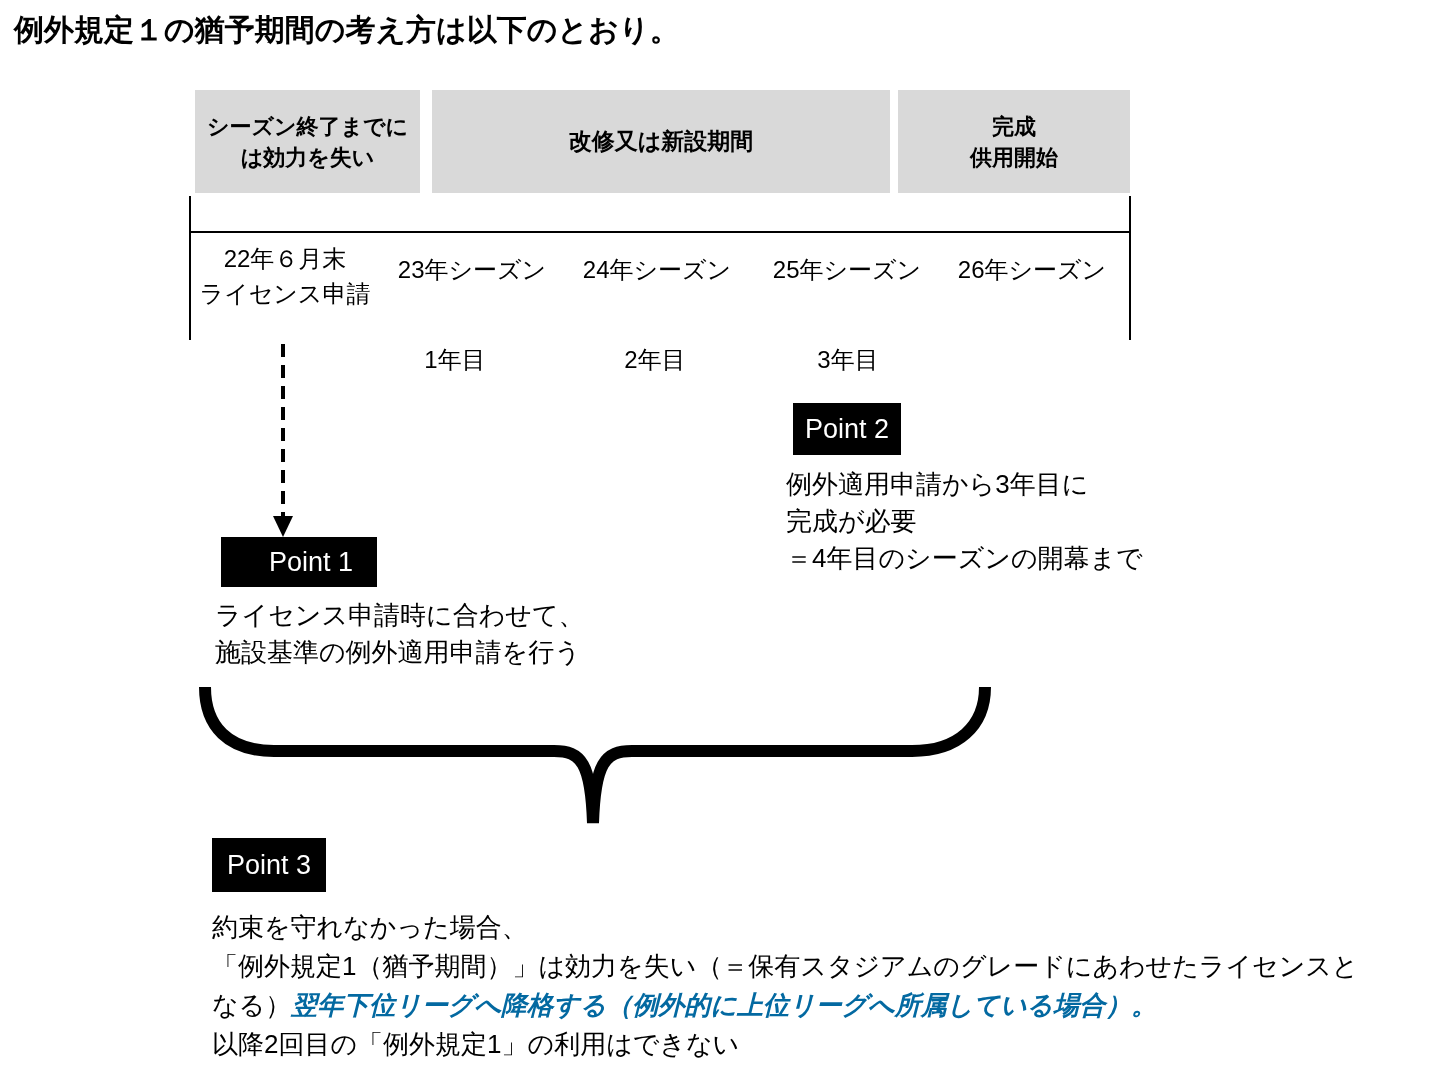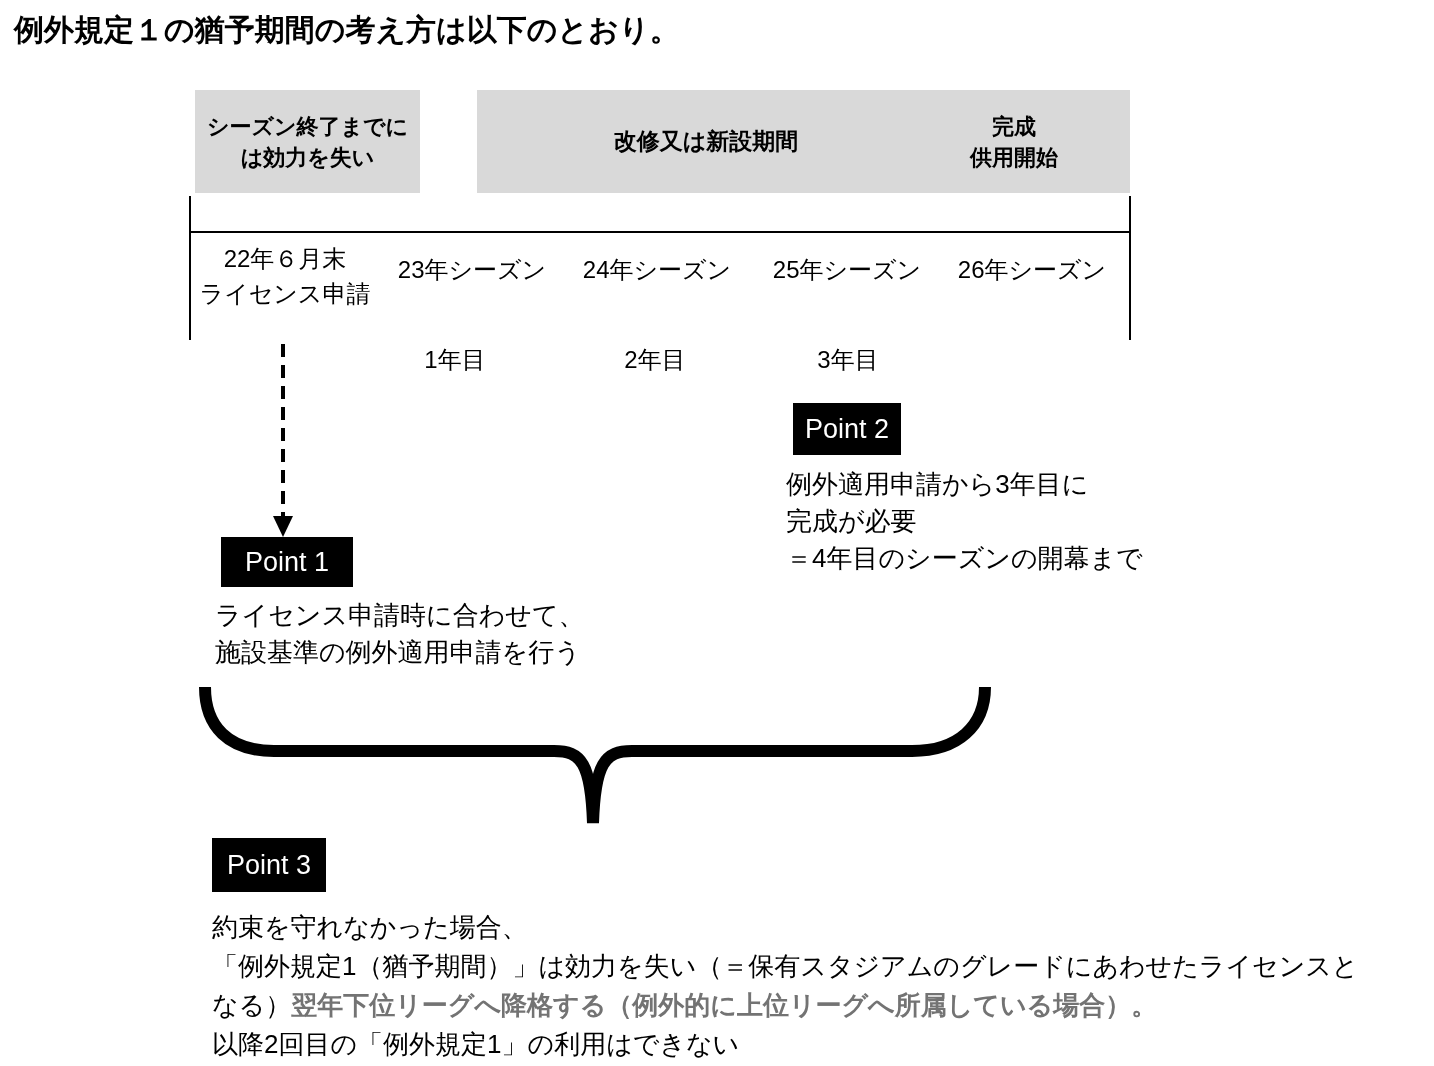--- a/index.html
+++ b/index.html
@@ -16,21 +16,21 @@
     left:14px;top:10px;
     font-size:30px;font-weight:bold;letter-spacing:0px;
   }
   .phase-box{
     background:#d9d9d9;
     top:90px;height:103px;
     display:flex;flex-direction:column;justify-content:center;align-items:center;
     font-weight:bold;font-size:22px;line-height:31px;text-align:center;
   }
   #phase1{left:195px;width:225px;}
-  #phase2{left:432px;width:458px;font-size:23px;margin-left:45px;}
+  #phase2{left:432px;width:458px;font-size:23px;}
   #phase3{left:898px;width:232px;}
   .vline{width:2px;background:#000;top:196px;height:144px;}
   #tick-left{left:189px;}
   #tick-right{left:1129px;}
   #axis{left:189px;top:231px;width:942px;height:2px;background:#000;}
   #start-label{
     left:195px;top:241px;width:180px;
     text-align:center;font-size:24px;line-height:35px;
   }
   .season-label{
@@ -45,21 +45,21 @@
     top:344px;width:110px;text-align:center;font-size:24px;
   }
   #year0{left:400px;}
   #year1{left:600px;}
   #year2{left:793px;}
   .point-badge{
     background:#000;color:#fff;
     display:flex;justify-content:center;align-items:center;
     font-size:27px;
   }
-  #point1-badge{left:221px;top:537px;width:132px;height:50px;}
+  #point1-badge{left:221px;top:537px;width:132px;height:50px;padding-left:24px;}
   #point2-badge{left:793px;top:403px;width:108px;height:52px;}
   #point3-badge{left:212px;top:838px;width:114px;height:54px;}
   .point-text{font-size:26px;line-height:37px;}
   #point1-text{left:215px;top:597px;}
   #point2-text{left:786px;top:466px;}
   #point3-text{left:212px;top:908px;line-height:39px;white-space:nowrap;}
   #point3-text .red{font-weight:bold;}
   #shapes{left:0;top:0;width:1434px;height:1066px;pointer-events:none;}
 </style>
 </head>
@@ -123,18 +123,18 @@
     <div>例外適用申請から3年目に</div>
     <div>完成が必要</div>
     <div>＝4年目のシーズンの開幕まで</div>
   </div>
 
   <div id="point3-badge" class="abs point-badge" style="background: rgb(0, 0, 0);">Point 3</div>
   <div id="point3-text" class="abs point-text">
     <div>約束を守れなかった場合、</div>
     <div>「例外規定1（猶予期間）」は効力を失い（＝保有スタジアムのグレードにあわせたライセンスと</div>
     <div>
-      <span>なる）</span><span class="red" id="red-warning" style="color: #737373;">翌年下位リーグへ降格する（例外的に上位リーグへ所属している場合）。</span>
+      <span>なる）</span><span class="red" id="red-warning" style="color: #0369a1; font-style: italic;">翌年下位リーグへ降格する（例外的に上位リーグへ所属している場合）。</span>
     </div>
     <div>以降2回目の「例外規定1」の利用はできない</div>
   </div>
 
 </div>
 
 </body></html>

